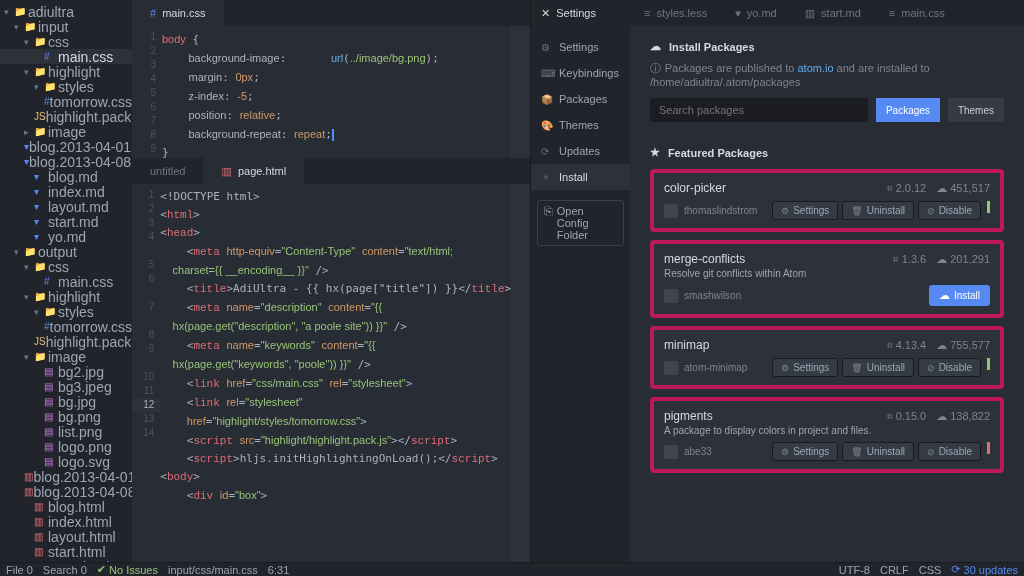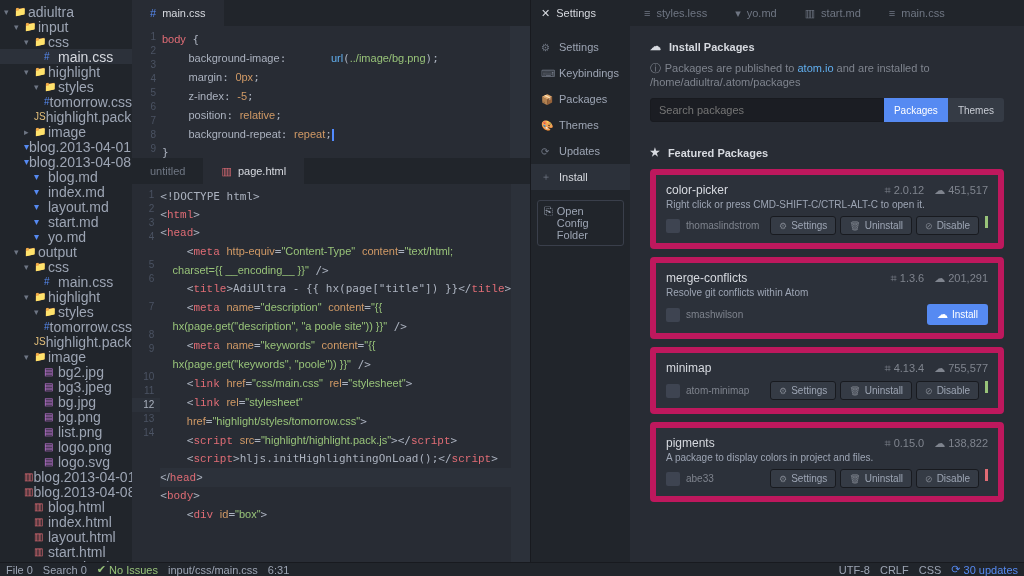--- a/index.html
+++ b/index.html
@@ -41,31 +41,31 @@
 .config-btn { margin: 10px 6px; padding: 4px 6px; font-size: 9px; color: #9da5b4; border: 1px solid #3a3f4b; border-radius: 3px; display: flex; gap: 4px; cursor: pointer; }
 
 .settings-pane { flex: 1; background: #282c34; display: flex; flex-direction: column; overflow: hidden; }
 .pane-tabbar { height: 26px; background: #21252b; display: flex; }
 .pane-tab { padding: 0 14px; height: 26px; display: flex; align-items: center; gap: 6px; color: #6f7683; font-size: 10px; cursor: pointer; }
 .pane-body { flex:1; padding: 14px 20px; overflow: hidden; }
 .section-title { display: flex; align-items: center; gap: 8px; color: #d7dae0; font-size: 14px; font-weight: 600; margin-bottom: 8px; }
 .hint { color: #7f848e; font-size: 10px; margin-bottom: 10px; }
 .hint a { color: #61afef; text-align: center; }
 .hint .ic { width: 12px; display: inline-block; }
-.search-row { display: flex; gap: 0; margin-bottom: 24px; }
+.search-row { display: flex; gap: 8px; margin-bottom: 24px; }
 .search-row input { flex:1; background: #1b1d23; border: 1px solid #181a1f; color: #abb2bf; padding: 5px 8px; font-size: 11px; border-radius: 3px 0 0 3px; }
 .btn { padding: 5px 10px; font-size: 10px; border: none; cursor: pointer; color: #c8ccd4; background: #353b45; }
 .btn.primary { background: #568af2; color: #fff; }
 .btn.install { background: #568af2; color:#fff; border-radius: 3px; padding: 4px 10px; display:flex; gap:4px; align-items:center;}
 .btn-packages { border-radius: 0; }
 .btn-themes { border-radius: 0 3px 3px 0; }
 
 .featured-title { display: flex; align-items: center; gap: 8px; color: #d7dae0; font-size: 14px; font-weight: 600; margin-bottom: 10px; }
 .pkg-list { display: flex; flex-direction: column; gap: 8px; }
-.pkg-card { background: #2c313a; border: 6px solid #be185d; border-radius: 4px; padding: 8px 10px; }
+.pkg-card { background: #2c313a; border: 4px solid #be185d; border-radius: 4px; padding: 8px 10px; }
 .pkg-head { display: flex; align-items: center; }
 .pkg-name { color: #d7dae0; font-size: 12px; }
 .pkg-stats { margin-left: auto; display: flex; gap: 10px; color: #7f848e; font-size: 10px; }
 .pkg-stats span { display: flex; gap: 3px; align-items: center; }
 .pkg-desc { color: #9da5b4; font-size: 10px; margin-top: 2px; }
 .pkg-foot { display: flex; align-items: center; margin-top: 6px; gap: 6px; }
 .avatar { width: 14px; height: 14px; background: #3e4451; border-radius: 2px; }
 .author { color: #7f848e; font-size: 10px; }
 .pkg-actions { margin-left: auto; display: flex; gap: 4px; }
 .abtn { background: #353b45; color: #9da5b4; border: 1px solid #181a1f; border-radius: 3px; padding: 3px 8px; font-size: 10px; display: flex; gap:4px; align-items: center; cursor: pointer; }
@@ -355,21 +355,20 @@
 &lt;<span class="tok-tag">html</span>&gt;
 &lt;<span class="tok-tag">head</span>&gt;
     &lt;<span class="tok-tag">meta</span> <span class="tok-attr">http-equiv</span>=<span class="tok-str">"Content-Type"</span> <span class="tok-attr">content</span>=<span class="tok-str">"text/html;<br>    charset={{ __encoding__ }}"</span> /&gt;
     &lt;<span class="tok-tag">title</span>&gt;AdiUltra - {{ hx(page["title"]) }}&lt;/<span class="tok-tag">title</span>&gt;
     &lt;<span class="tok-tag">meta</span> <span class="tok-attr">name</span>=<span class="tok-str">"description"</span> <span class="tok-attr">content</span>=<span class="tok-str">"{{<br>    hx(page.get("description", "a poole site")) }}"</span> /&gt;
     &lt;<span class="tok-tag">meta</span> <span class="tok-attr">name</span>=<span class="tok-str">"keywords"</span> <span class="tok-attr">content</span>=<span class="tok-str">"{{<br>    hx(page.get("keywords", "poole")) }}"</span> /&gt;
     &lt;<span class="tok-tag">link</span> <span class="tok-attr">href</span>=<span class="tok-str">"css/main.css"</span> <span class="tok-attr">rel</span>=<span class="tok-str">"stylesheet"</span>&gt;
     &lt;<span class="tok-tag">link</span> <span class="tok-attr">rel</span>=<span class="tok-str">"stylesheet"</span><br>    <span class="tok-attr">href</span>=<span class="tok-str">"highlight/styles/tomorrow.css"</span>&gt;
     &lt;<span class="tok-tag">script</span> <span class="tok-attr">src</span>=<span class="tok-str">"highlight/highlight.pack.js"</span>&gt;&lt;/<span class="tok-tag">script</span>&gt;
     &lt;<span class="tok-tag">script</span>&gt;hljs.initHighlightingOnLoad();&lt;/<span class="tok-tag">script</span>&gt;
-<div style="background:#2c313a;display:inline-block;width:100%">&lt;/<span class="tok-tag">head</span>&gt;</div>
 &lt;<span class="tok-tag">body</span>&gt;
     &lt;<span class="tok-tag">div</span> <span class="tok-attr">id</span>=<span class="tok-str">"box"</span>&gt;
 </div>
       <div class="minimap"></div>
     </div>
   </div>
 
   <div class="settings-nav">
     <div class="settings-tabbar">
       <span>✕</span>
@@ -447,21 +446,20 @@
       </div>
       <div class="pkg-list" id="pkgs">
           <div class="pkg-card">
     <div class="pkg-head">
       <span class="pkg-name">color-picker</span>
       <div class="pkg-stats">
         <span><span>⌗</span>2.0.12</span>
         <span><span>☁</span>451,517</span>
       </div>
     </div>
-    <div class="pkg-desc">Right click or press CMD-SHIFT-C/CTRL-ALT-C to open it.</div>
     <div class="pkg-foot">
       <div class="avatar"></div>
       <span class="author">thomaslindstrom</span>
       <div class="pkg-actions">
                 <div class="abtn"><span class="b">⚙</span>Settings</div>
              <div class="abtn"><span class="b">🗑</span>Uninstall</div>
              <div class="abtn"><span class="b">⊘</span>Disable</div>
              <div class="bar-right "></div>
               </div>
     </div>

